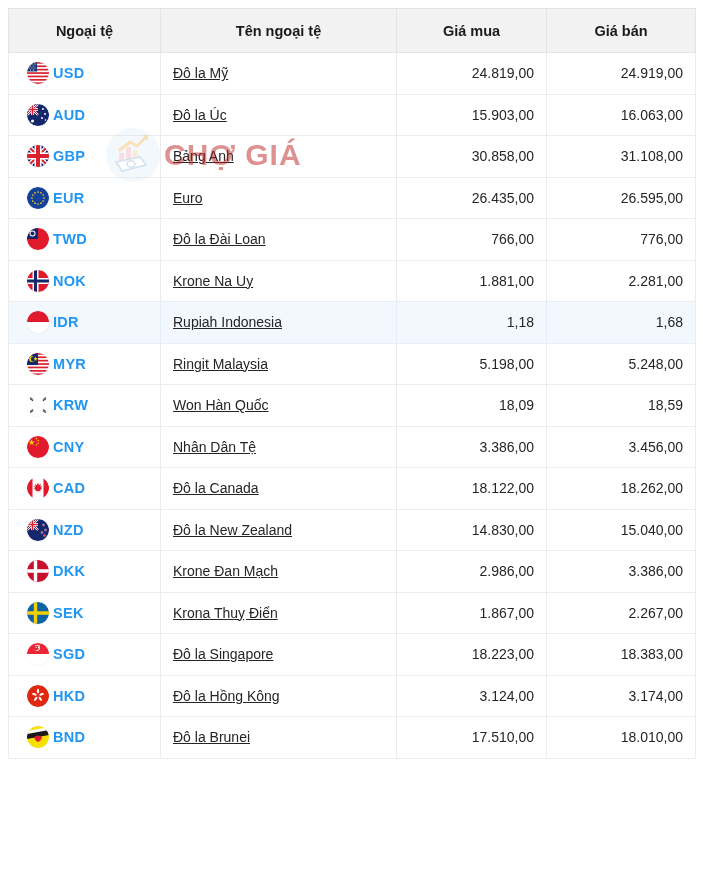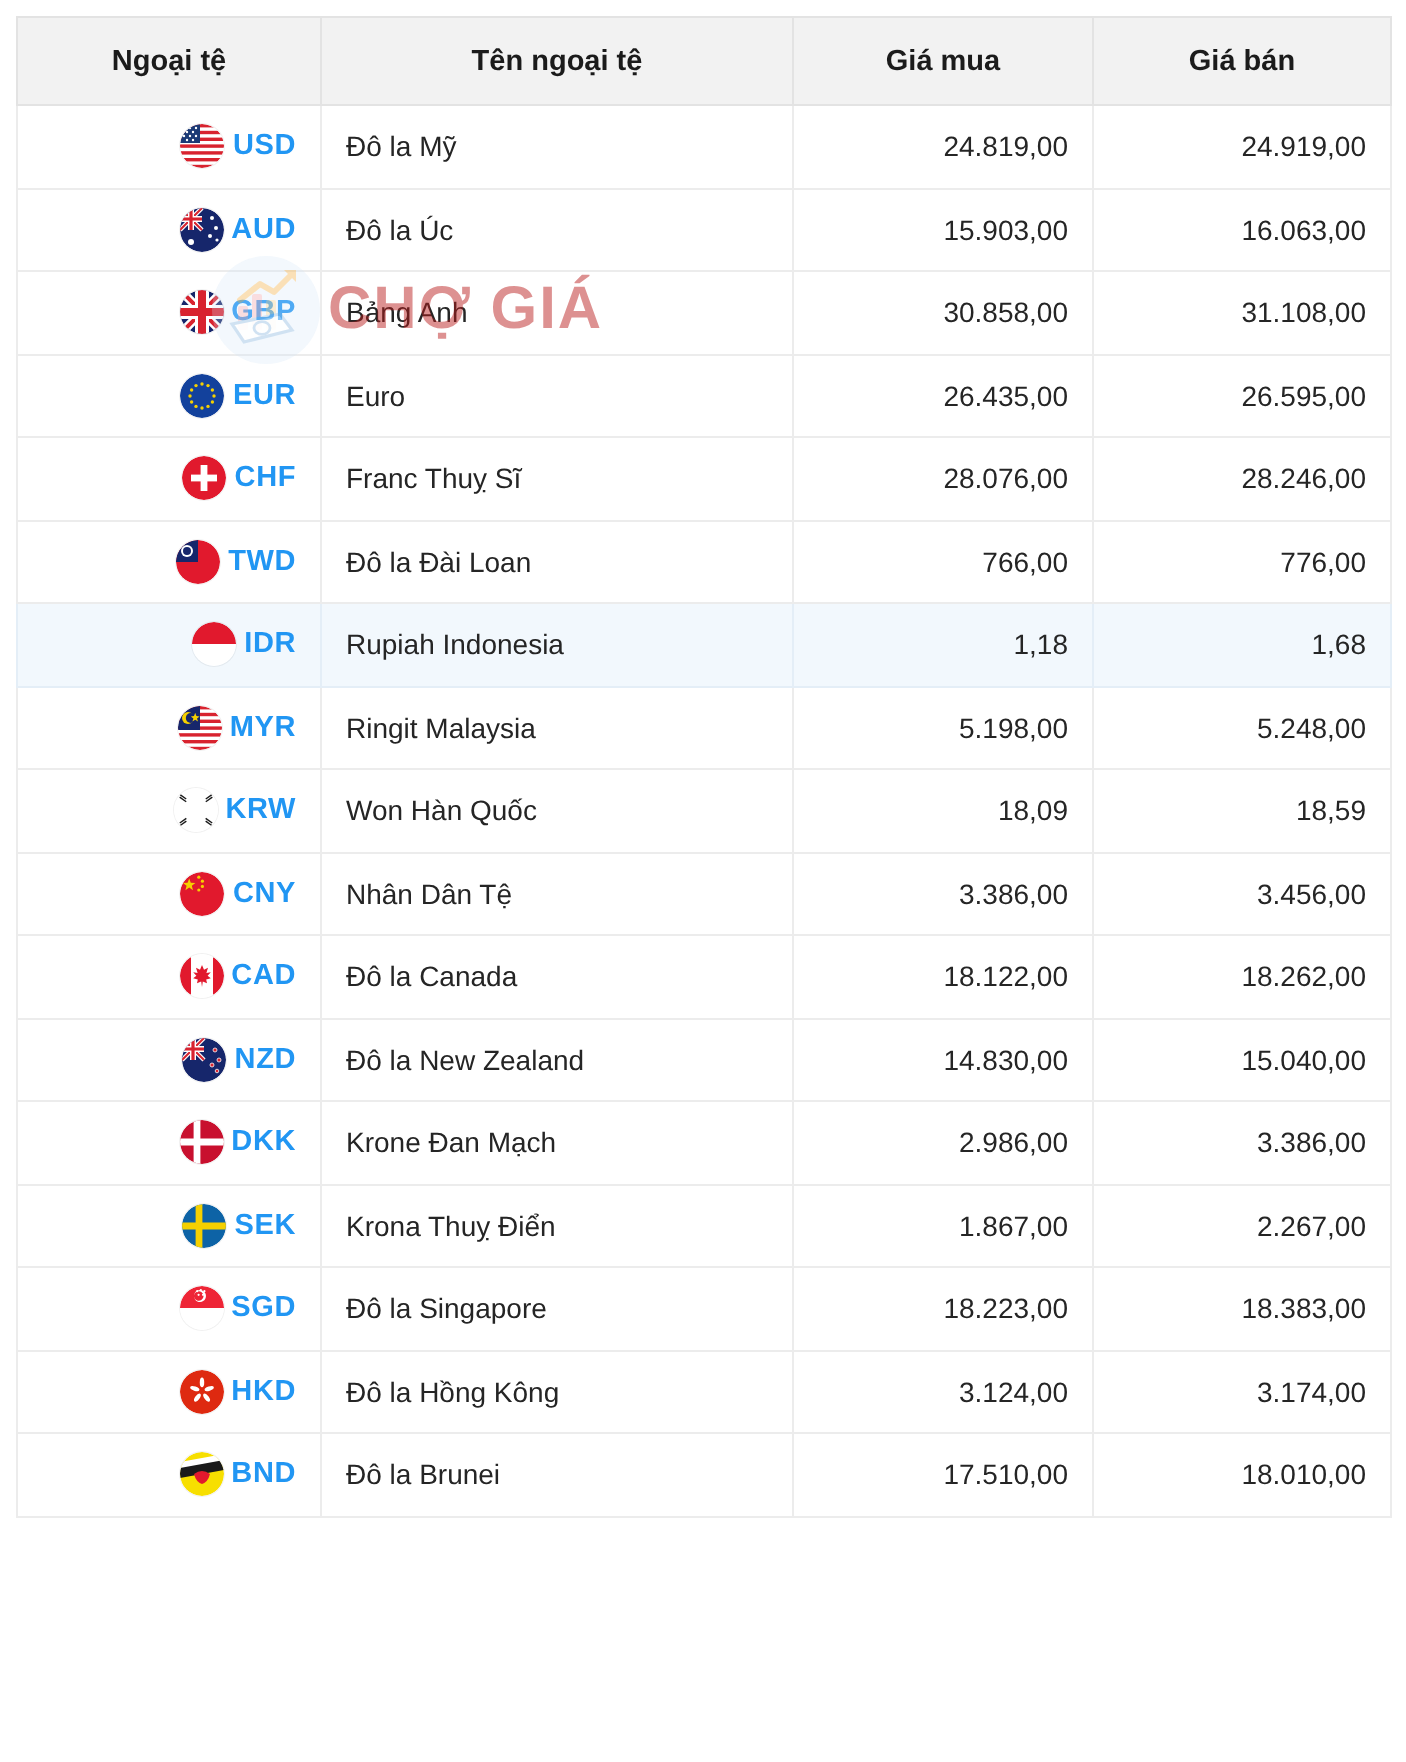--- a/index.html
+++ b/index.html
@@ -94,29 +94,28 @@
   .fx-table tbody tr.highlight td {
     background: #f2f8fd;
     border-color: #e4eef7;
   }
 
   .cell-code { padding-left: 18px !important; }
   .code-wrap {
     display: flex;
     align-items: center;
     gap: 4px;
-    justify-content: flex-end;
   }
   .code-text {
     color: #2196f3;
     font-weight: bold;
     font-size: 14.5px;
     letter-spacing: .3px;
   }
-  .cell-name { color: #252525; }
+  .cell-name { color: #252525; text-decoration: underline; }
   .cell-num  { text-align: right; font-size: 14px; }
   .up   { color: #2ecc8a; }
   .down { color: #fb3a2e; }
 
   
   .flag {
     width: 22px;
     height: 22px;
     flex: 0 0 22px;
     border-radius: 50%;
@@ -303,62 +302,62 @@
           <td class="cell-name">Euro</td>
           <td class="cell-num up">26.435,00</td>
           <td class="cell-num up">26.595,00</td>
         </tr>
         <tr>
           <td class="cell-code">
             <span class="code-wrap">
               <span class="flag">
                 <svg viewBox="0 0 22 22">
                   <defs>
-                    <clipPath id="cl-ch">
-                      <circle cx="11" cy="11" r="11"></circle>
-                    </clipPath>
-                  </defs>
-                  <g clip-path="url(#cl-ch)">
-                    <rect width="22" height="22" fill="#e1192d"></rect>
-                    <rect x="9.3" y="4.5" width="3.4" height="13" fill="#fff"></rect>
-                    <rect x="4.5" y="9.3" width="13" height="3.4" fill="#fff"></rect>
-                  </g>
-                </svg>
-              </span>
-              <span class="code-text">CHF</span>
-            </span>
-          </td>
-          <td class="cell-name">Franc Thuỵ Sĩ</td>
-          <td class="cell-num up">28.076,00</td>
-          <td class="cell-num up">28.246,00</td>
-        </tr>
-        <tr>
-          <td class="cell-code">
-            <span class="code-wrap">
-              <span class="flag">
-                <svg viewBox="0 0 22 22">
-                  <defs>
                     <clipPath id="cl-tw">
                       <circle cx="11" cy="11" r="11"></circle>
                     </clipPath>
                   </defs>
                   <g clip-path="url(#cl-tw)">
                     <rect width="22" height="22" fill="#e1192d"></rect>
                     <rect width="11" height="11" fill="#16266b"></rect>
                     <circle cx="5.5" cy="5.5" r="3" fill="#fff"></circle>
                     <circle cx="5.5" cy="5.5" r="2" fill="#16266b"></circle>
                   </g>
                 </svg>
               </span>
               <span class="code-text">TWD</span>
             </span>
           </td>
           <td class="cell-name">Đô la Đài Loan</td>
           <td class="cell-num up">766,00</td>
           <td class="cell-num up">776,00</td>
+        </tr>
+        <tr>
+          <td class="cell-code">
+            <span class="code-wrap">
+              <span class="flag">
+                <svg viewBox="0 0 22 22">
+                  <defs>
+                    <clipPath id="cl-no">
+                      <circle cx="11" cy="11" r="11"></circle>
+                    </clipPath>
+                  </defs>
+                  <g clip-path="url(#cl-no)">
+                    <rect width="22" height="22" fill="#e1192d"></rect>
+                    <path d="M8.5 0 V22 M0 11 H22" stroke="#fff" stroke-width="6"></path>
+                    <path d="M8.5 0 V22 M0 11 H22" stroke="#16266b" stroke-width="3"></path>
+                  </g>
+                </svg>
+              </span>
+              <span class="code-text">NOK</span>
+            </span>
+          </td>
+          <td class="cell-name">Krone Na Uy</td>
+          <td class="cell-num up">1.881,00</td>
+          <td class="cell-num up">2.281,00</td>
         </tr>
         <tr class="highlight">
           <td class="cell-code">
             <span class="code-wrap">
               <span class="flag">
                 <svg viewBox="0 0 22 22">
                   <defs>
                     <clipPath id="cl-id">
                       <circle cx="11" cy="11" r="11"></circle>
                     </clipPath>

